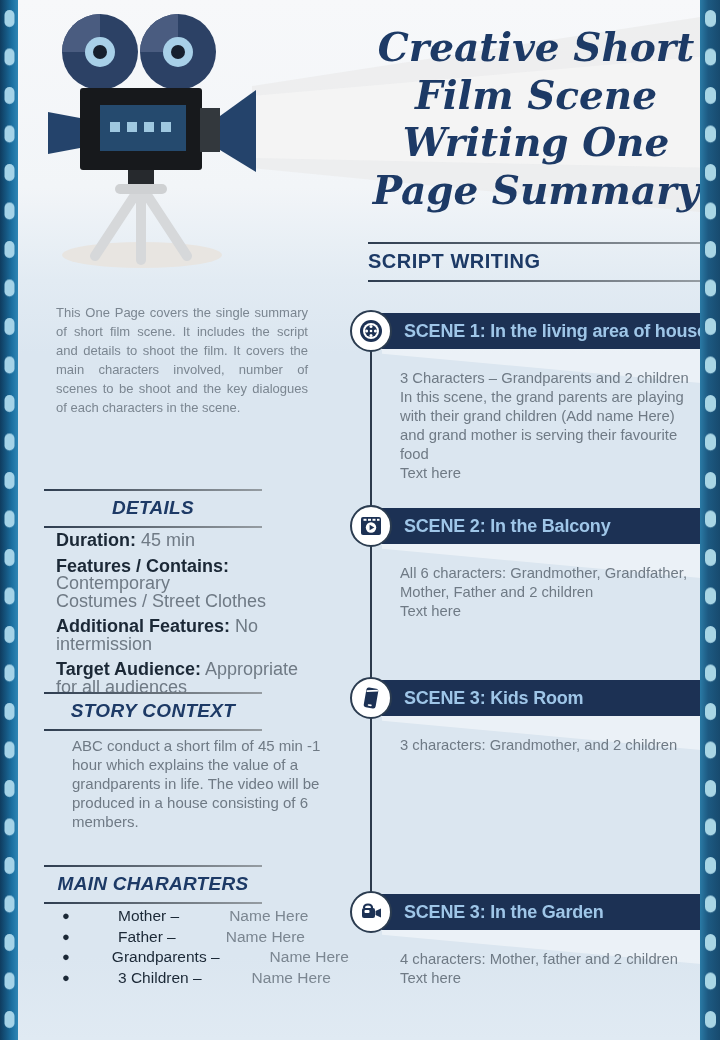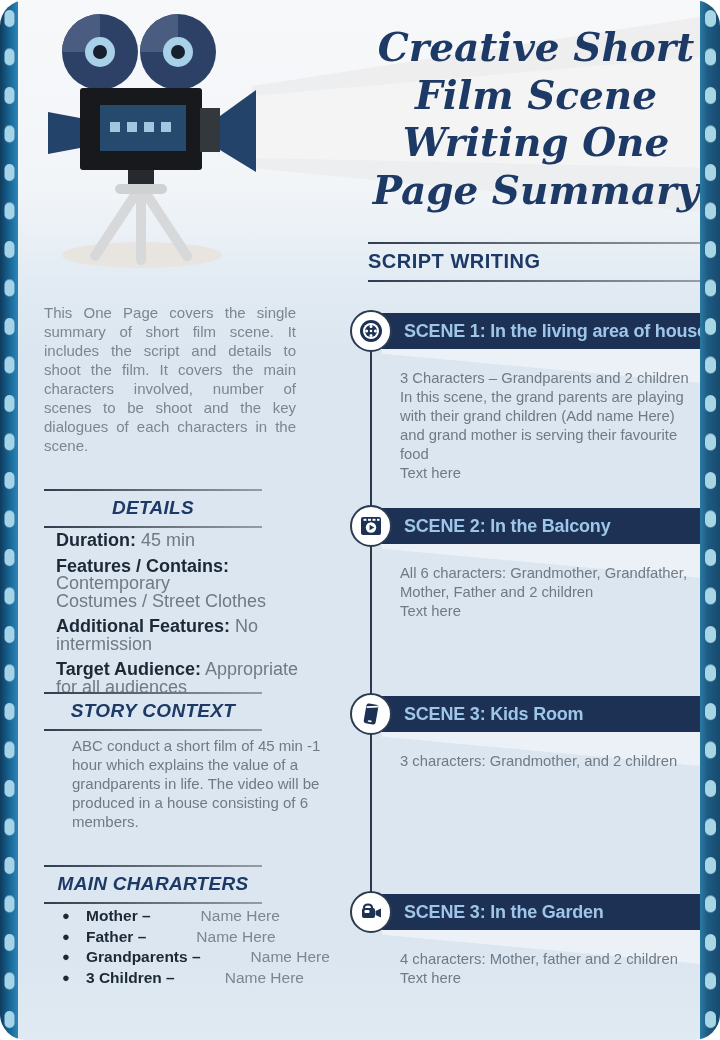--- a/index.html
+++ b/index.html
@@ -1,20 +1,19 @@
 <!DOCTYPE html>
 <html><head>
 <meta charset="utf-8">
 <style>
   html,body{margin:0;padding:0;}
   .page{
     position:relative; width:720px; height:1040px; overflow:hidden;
     font-family:"Liberation Sans", sans-serif;
     background:linear-gradient(180deg,#f7f8fa 0%,#f2f5f8 18%,#e2ebf3 27%,#dbe6f0 34%,#dbe6f0 92%,#e0eaf3 100%);
-    border-radius:26px;
   }
   
   .strip{position:absolute; top:0; height:1040px; z-index:6;}
   .strip.left{left:0;}
   .strip.right{right:0;}
   
   .beam-svg{position:absolute; left:0; top:0; z-index:1; pointer-events:none;}
   .camera-svg{position:absolute; left:32px; top:8px; z-index:2;}
   
   .title{
@@ -51,40 +50,40 @@
     position:absolute; left:0; top:-3px; width:42px; height:42px; border-radius:50%;
     background:#ffffff; border:2px solid #2b3c50; box-sizing:border-box;
     display:flex; align-items:center; justify-content:center; z-index:5;
   }
   .scene-body{
     position:absolute; left:50px; top:56px; width:295px;
     font-size:14.8px; line-height:19px; color:#6f7a85;
   }
   
   .intro{
-    position:absolute; left:44px; top:303px; width:252px; z-index:3;
-    font-size:15px; line-height:19px; color:#7b8691; text-align:justify;
+    position:absolute; left:56px; top:303px; width:252px; z-index:3;
+    font-size:13px; line-height:19px; color:#7b8691; text-align:justify;
   }
   .section-head{position:absolute; left:44px; width:218px; z-index:3;font-style:italic;}
   .section-head .sh-label{
     text-align:center; padding:6px 0 7px 0;
     font-size:19px; font-weight:bold; letter-spacing:.3px; color:#1d3a66;
   }
   .details-items{position:absolute; left:56px; top:532px; width:272px; z-index:3;}
   .detail-item{margin-bottom:8px; font-size:18px; line-height:17.5px;}
   .detail-label{font-weight:bold; color:#1b2836;}
   .detail-value{color:#6f7a85; white-space:pre-line;}
   .story-body{
     position:absolute; left:72px; top:736px; width:252px; z-index:3;
     font-size:15px; line-height:19px; color:#6f7a85;
   }
   .char-list{position:absolute; left:62px; top:906px; width:280px; z-index:3; list-style:none; margin:0; padding:0;}
   .char-item{font-size:15.5px; line-height:20.5px; display:flex;}
   .char-bullet{color:#1b2836; width:14px; margin-right:10px; font-size:13px;}
-  .char-label{font-weight:bold; color:#1b2836; margin-right:6px; white-space:nowrap;}
+  .char-label{font-weight:normal; color:#1b2836; margin-right:6px; white-space:nowrap;margin-left:32px;}
   .char-value{color:#7b8691; white-space:nowrap;padding-left:44px;}
 </style>
 </head>
 <body>
 
 <div class="page">
 
   <svg class="beam-svg" width="720" height="1040" viewBox="0 0 720 1040">
     <polygon points="252,86 720,14 720,214 252,168" fill="#e9e9e9" opacity="0.65"></polygon>
     <polygon points="252,96 720,55 720,168 252,158" fill="#f4f4f4" opacity="0.85"></polygon>
@@ -165,21 +164,21 @@
         <circle cx="13" cy="14.5" r="5.2" fill="#ffffff"></circle>
         <polygon points="11.6,11.8 16.4,14.5 11.6,17.2" fill="#1c3154"></polygon>
       </svg>
     </div>
     <div class="scene-body">
       <div>All 6  characters: Grandmother, Grandfather, Mother, Father and 2 children</div>
       <div>Text here</div>
     </div>
   </div>
 
-  <div class="scene" style="top:696px; height:195px;">
+  <div class="scene" style="top:680px; height:195px;">
     <div class="scene-bar">
       <span class="scene-title">SCENE 3: Kids Room</span>
     </div>
     <div class="scene-wedge"></div>
     <div class="scene-circle">
       <svg width="26" height="26" viewBox="0 0 26 26">
         <g transform="rotate(10 13 13)">
           <rect x="7" y="3" width="12" height="20" rx="2.5" fill="#1c3154"></rect>
           <path d="M7.5 7 L18.5 4.5" stroke="#ffffff" stroke-width="1.6"></path>
           <rect x="11" y="19.5" width="4" height="1.6" rx="0.8" fill="#ffffff"></rect>

